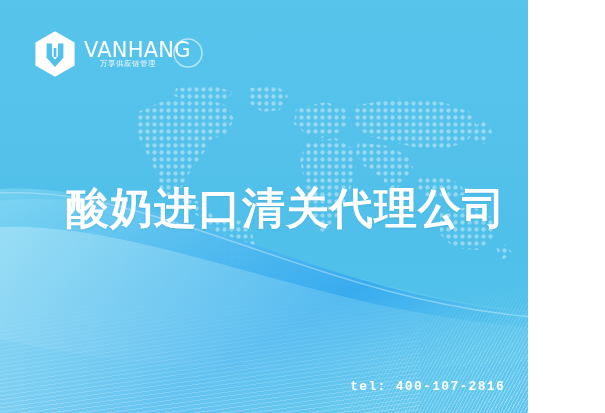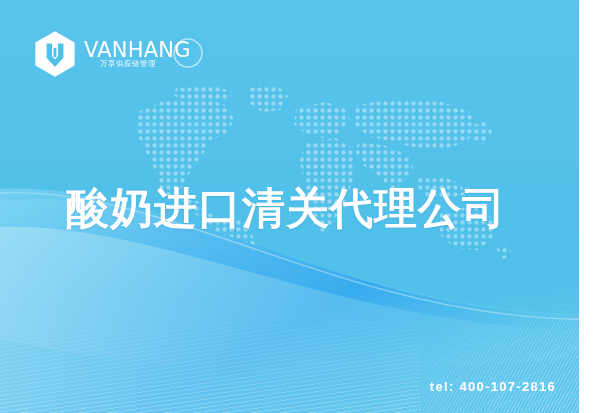--- a/index.html
+++ b/index.html
@@ -7,21 +7,21 @@
     padding: 0;
     background: #ffffff;
   }
   body {
     font-family: "Liberation Sans", sans-serif;
   }
 
   
   .banner {
     position: relative;
-    width: 579px;
+    width: 528px;
     height: 413px;
     overflow: hidden;
     background: #52c1ea;
     box-sizing: border-box;
   }
 
   
   .bg-tint {
     position: absolute;
     inset: 0;
@@ -117,21 +117,21 @@
     white-space: nowrap;
     font-family: Liberation Sans, sans-serif;
     text-shadow: 0 1px 2px rgba(40,130,180,0.20);
   }
 
   
   .tel {
     position: absolute;
     right: 23px;
     bottom: 19px;
-    font-family: Liberation Sans, sans-serif;
+    font-family: Liberation Mono, monospace;
     font-size: 13px;
     font-weight: bold;
     letter-spacing: 1.3px;
     color: #ffffff;
     white-space: nowrap;
   }
 </style>
 </head>
 <body>
 

